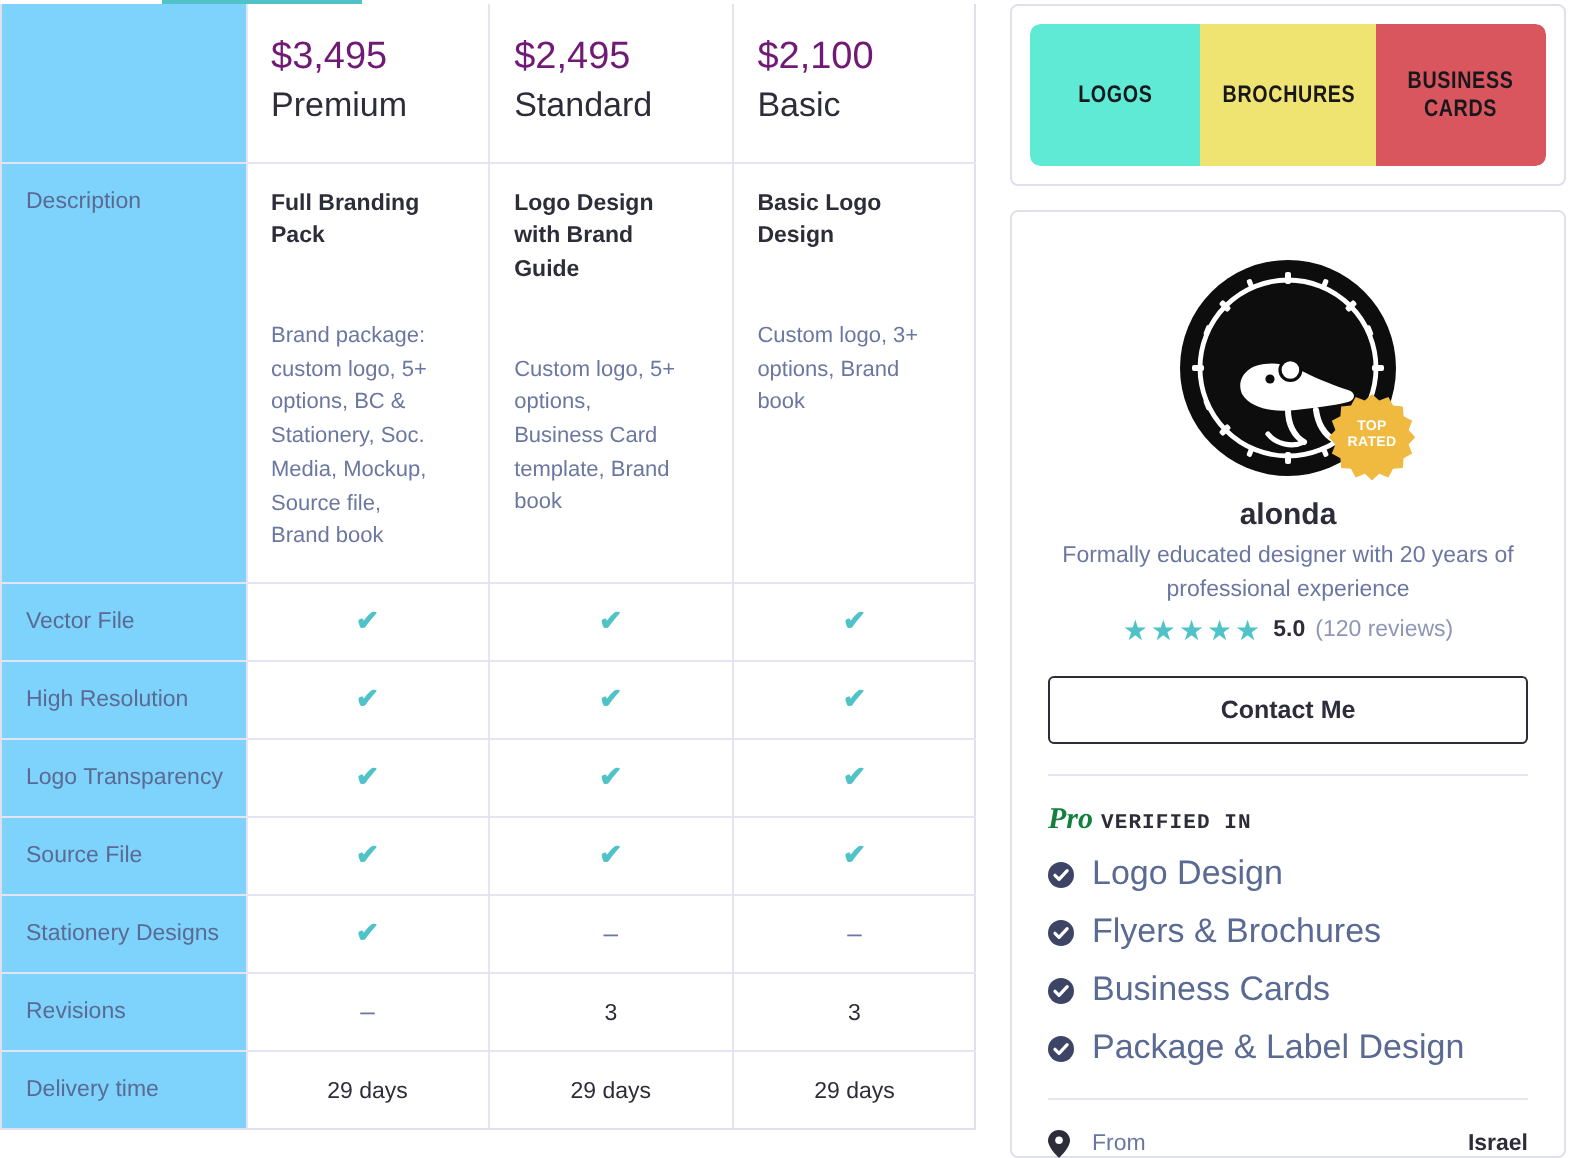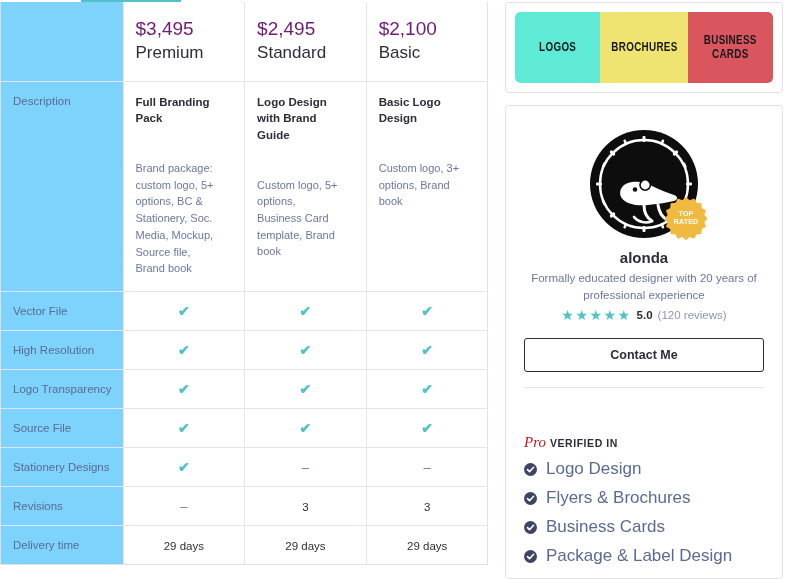--- a/index.html
+++ b/index.html
@@ -131,26 +131,25 @@
     font-family: "Liberation Sans", sans-serif; cursor: pointer;
   }
 
   .divider { height: 1px; background: #e4e5f1; margin: 15px 0 0 0; }
 
   .verified-head {
     display: flex; align-items: baseline; gap: 4px; margin-top: 15px;
   }
   .pro-mark {
     font-family: "Liberation Serif", serif;
-    font-style: italic; font-weight: normal; font-size: 15px; color: #b91c1c;
+    font-style: italic; font-weight: bold; font-size: 15px; color: #15803d;
     line-height: 1;
-    margin-top: 32px;
   }
   .verified-label {
-    font-size: 10.5px; font-weight: bold; color: #2d2d3a; letter-spacing: .55px;
+    font-size: 10.5px; font-weight: bold; color: #2d2d3a; letter-spacing: .55px; font-family: Liberation Mono, monospace;
   }
 
   .vlist { margin-top: 9px; }
   .vrow { display: flex; align-items: center; gap: 9px; margin-bottom: 9px; }
   .vcheck { width: 13px; height: 13px; flex: 0 0 13px; }
   .vtext { font-size: 17px; color: #5a6a93; }
 
   .from-row {
     display: flex; align-items: center; margin-top: 15px;
   }

